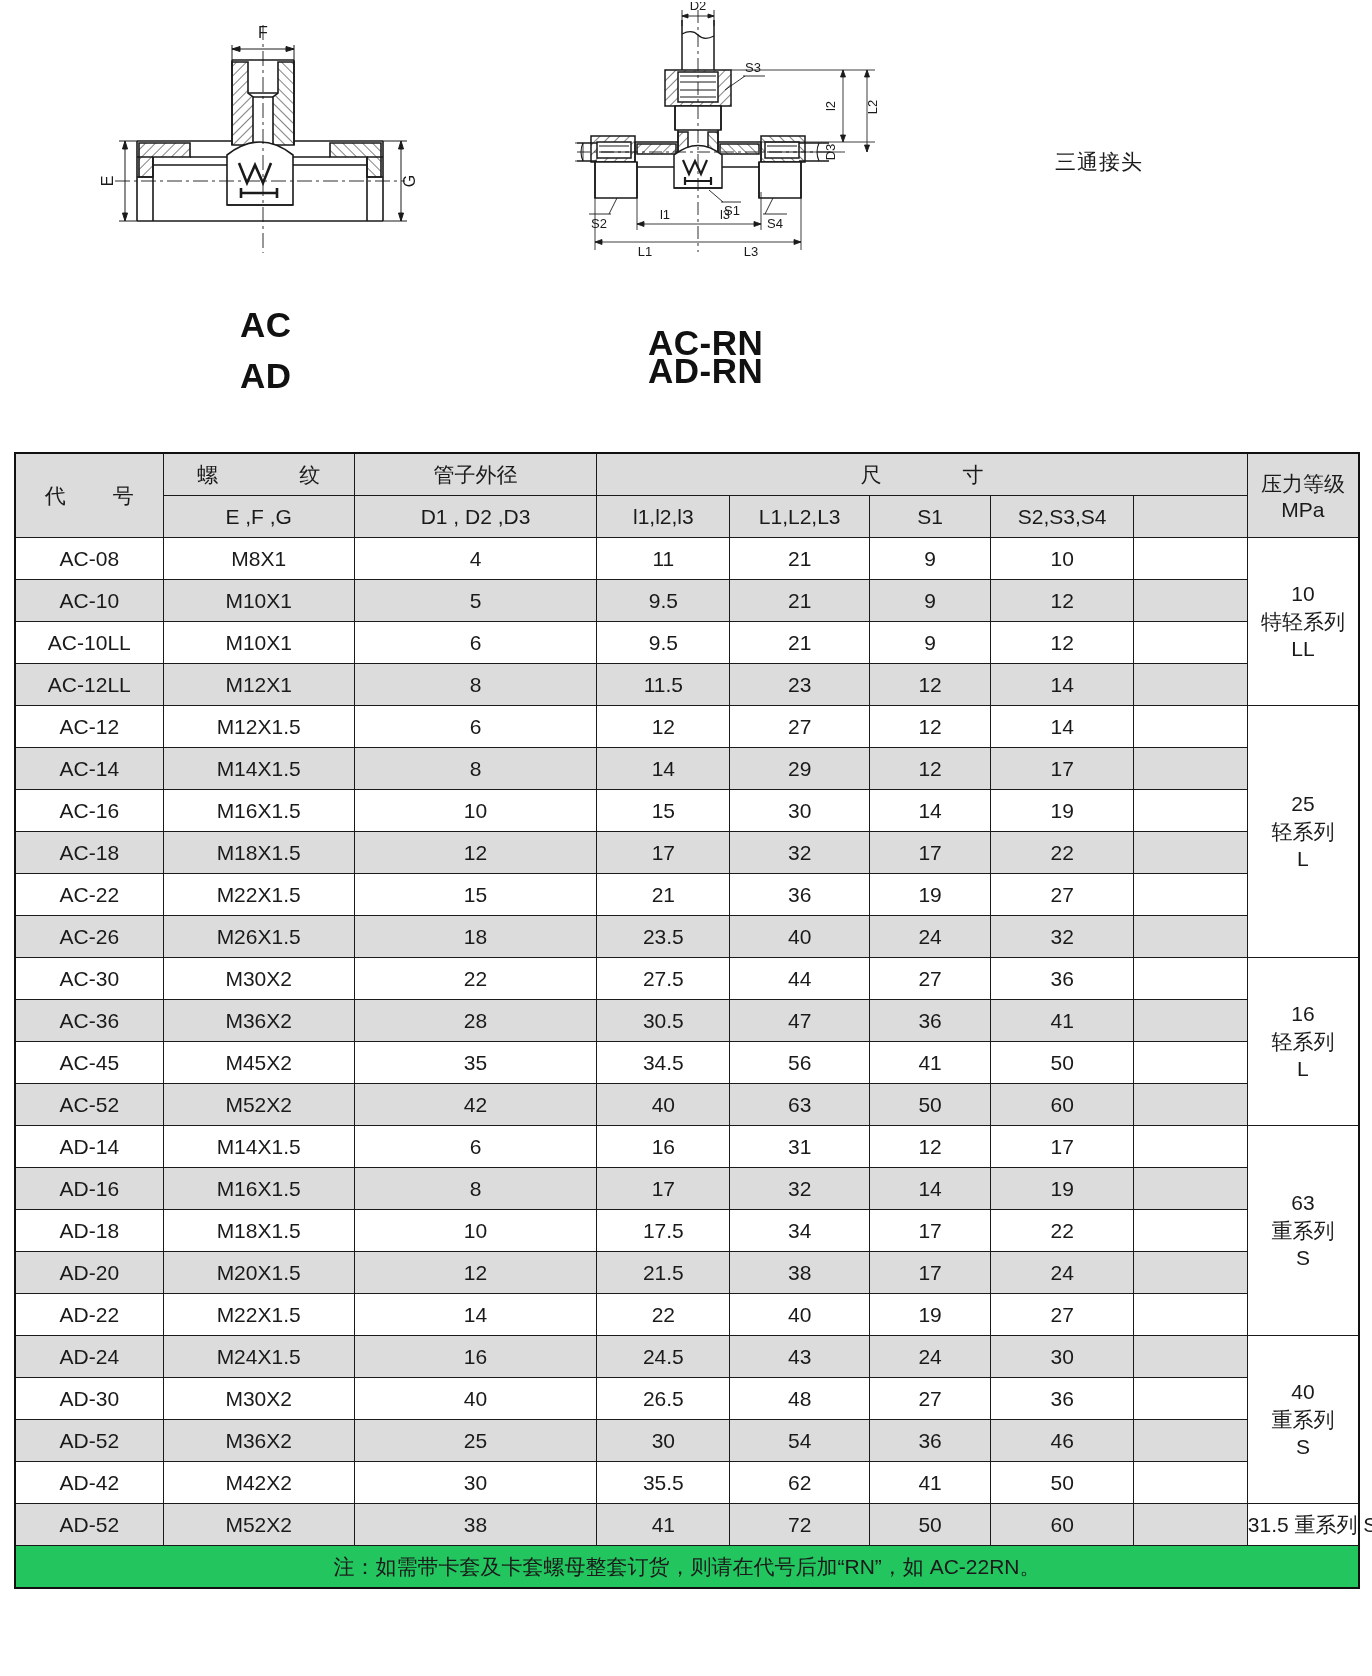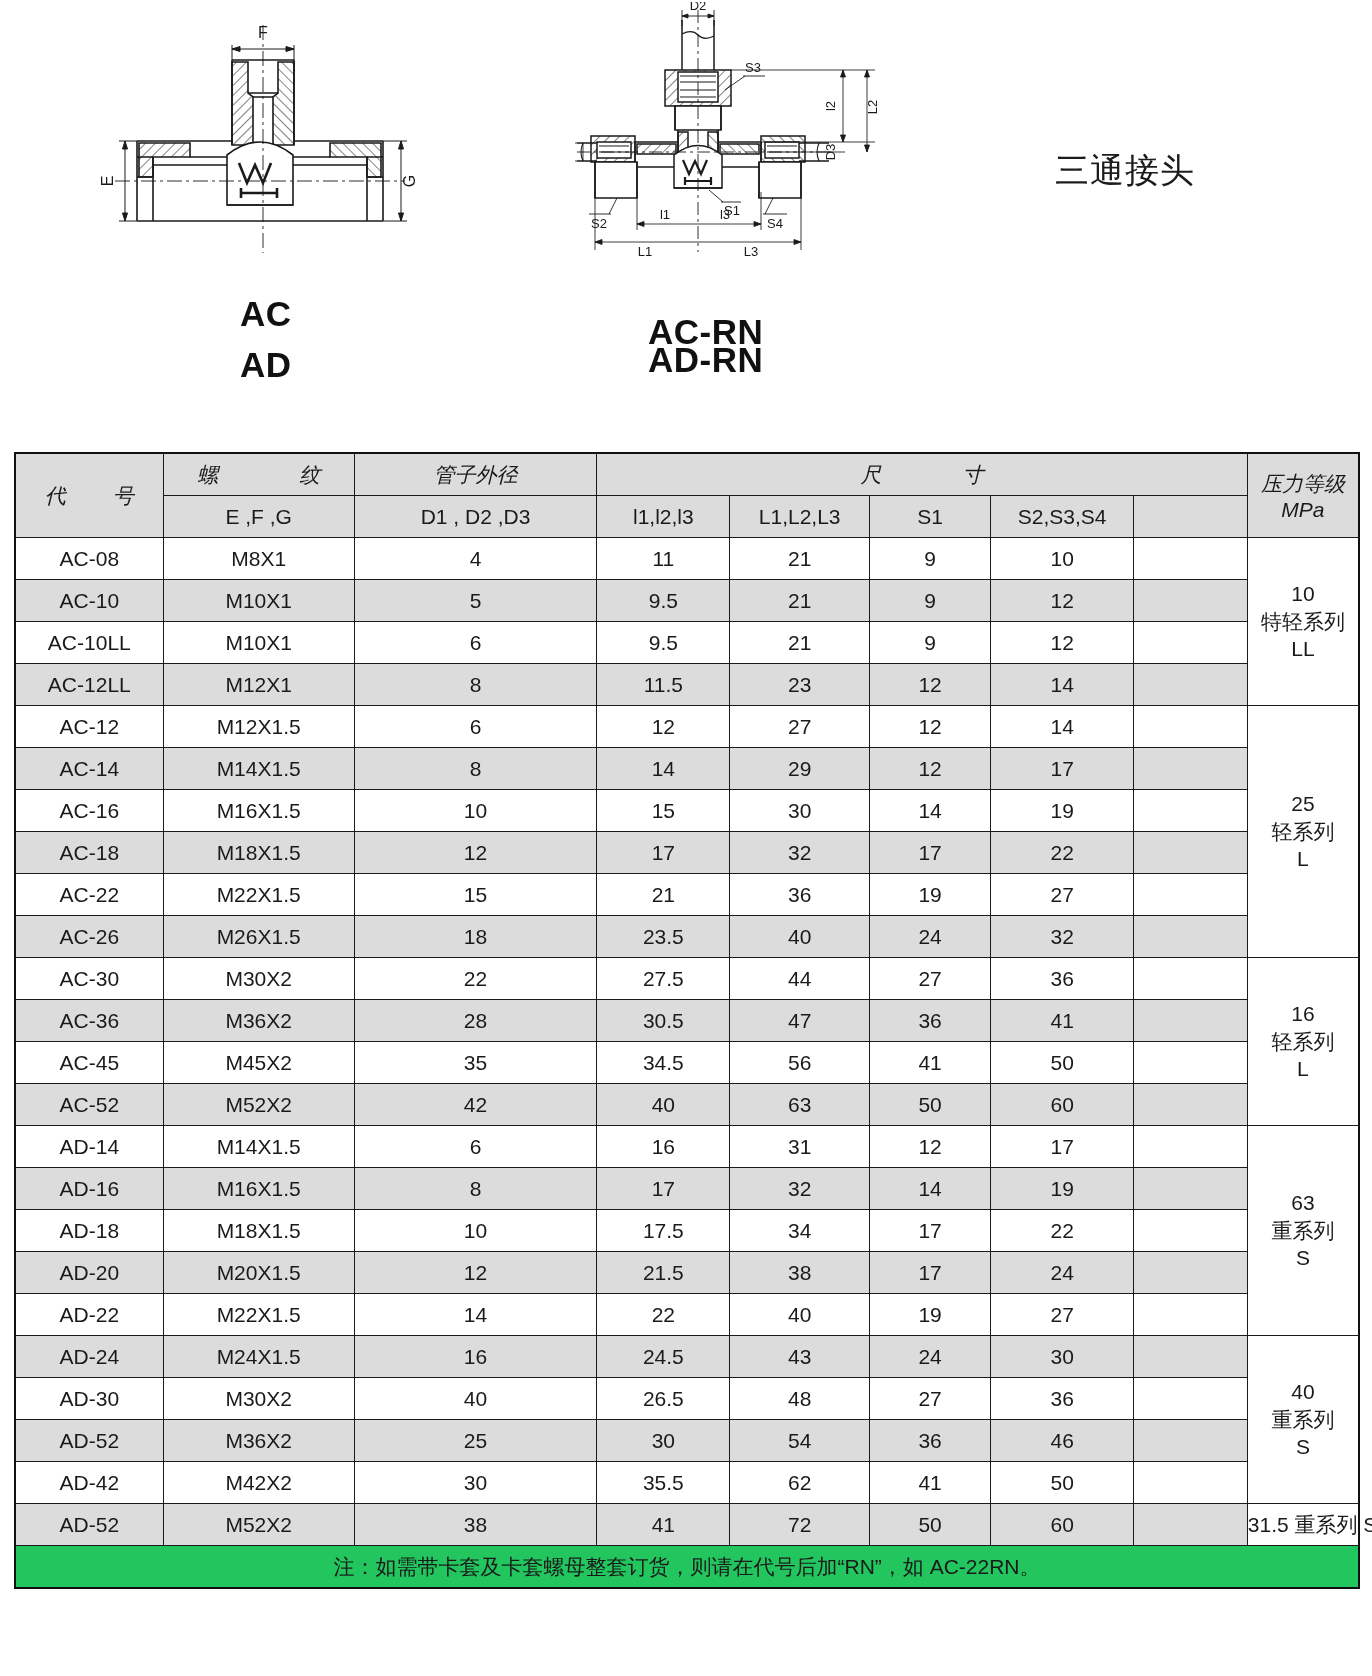--- a/index.html
+++ b/index.html
@@ -14,29 +14,29 @@
   .drawings{
     position:relative;
     width:1372px;height:290px;
   }
   .dwg{position:absolute;}
   #dwg-ac{left:95px;top:5px;}
   #dwg-acrn{left:575px;top:2px;}
   .zh-title{
     position:absolute;
     left:1055px;top:148px;
-    font-size:34px;
+    font-size:21px;
     letter-spacing:1px;
     font-family:"DejaVu Sans",sans-serif;
     color:#1c1c1c;
     white-space:nowrap;
   }
   .labels{
     position:relative;
-    width:1124px;height:115px;
+    width:1124px;height:115px;margin-top:11px;
   }
   .lbl{
     position:absolute;
     font-size:35px;
     font-weight:bold;
     letter-spacing:0.5px;
     color:#111;
   }
   #lbl-ac  {left:240px;top:4px;}
   #lbl-ad  {left:240px;top:55px;}
@@ -60,21 +60,21 @@
     padding:0;
     height:41px;
     color:#1a1a1a;
     font-family:"Liberation Sans",sans-serif;
   }
   table.spec{border:2.5px solid #111;}
   thead td{
     background:#dcdcdc;
     font-size:22px;
   }
-  td.zh{font-family:"DejaVu Sans",sans-serif;font-style:italic;}
+  td.zh{font-family:"DejaVu Sans",sans-serif;}
   .hdr-sp{letter-spacing:13px;text-indent:13px;}
   tbody tr.alt td{background:#dcdcdc;}
   td.code{font-size:22px;}
   td.press{
     background:#fff !important;
     font-family:"DejaVu Sans",sans-serif;
     font-size:22px;
     line-height:1.32;
   }
   td.press-small{

